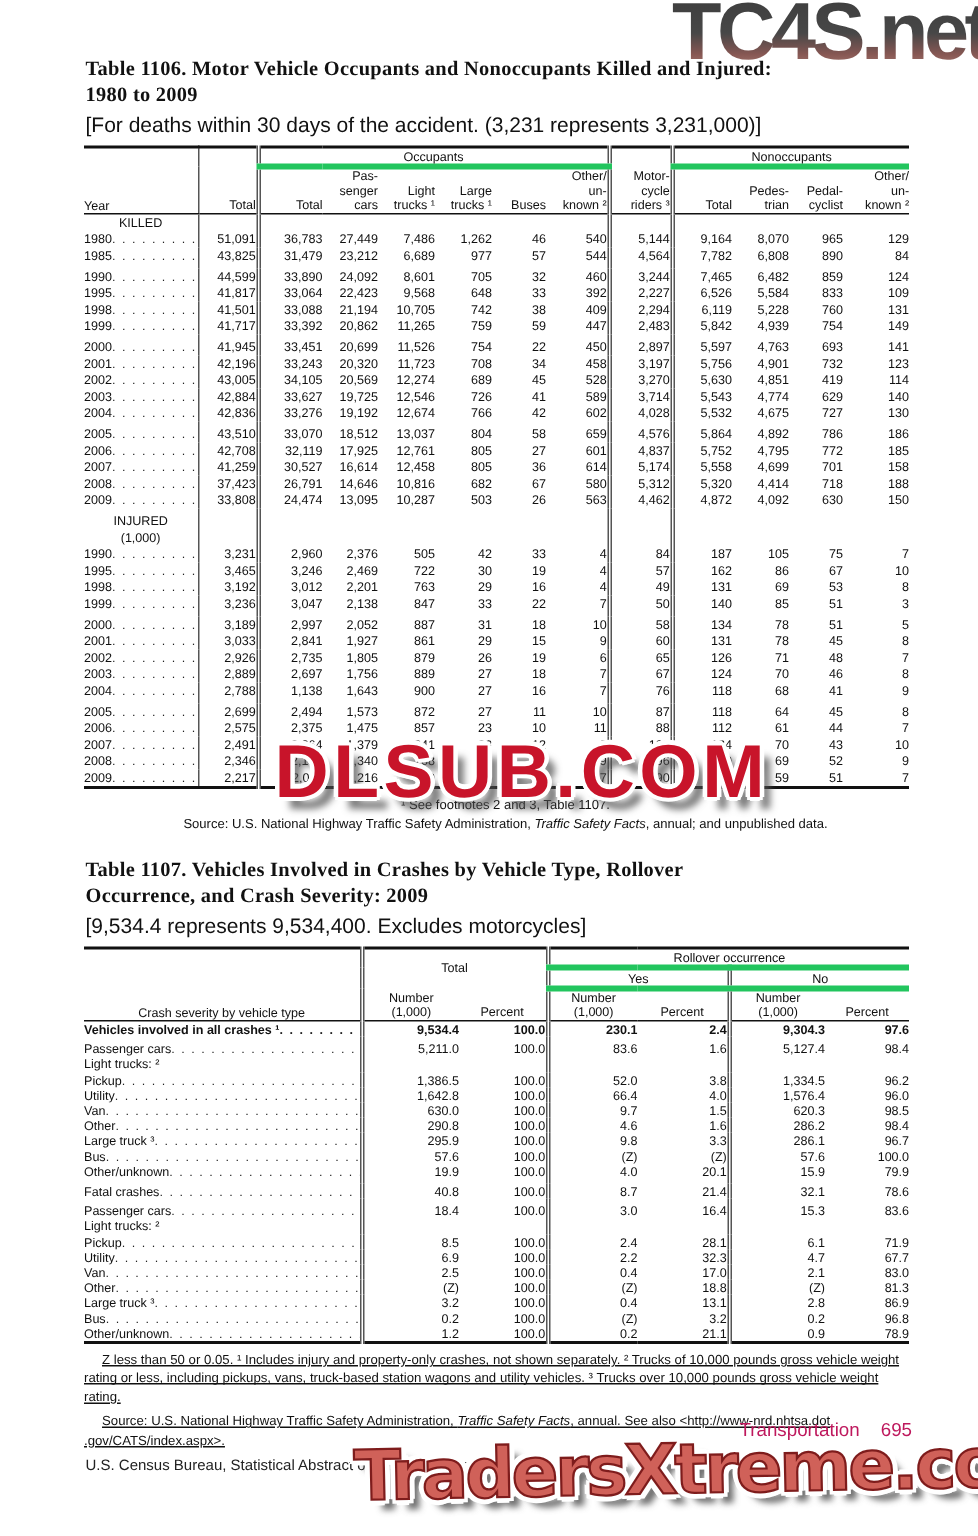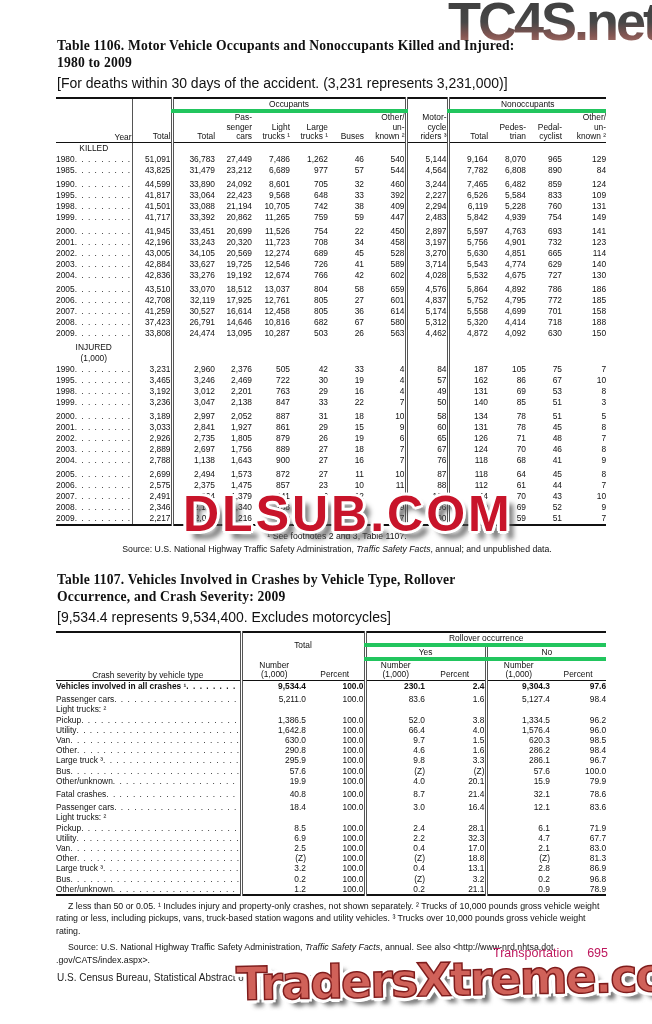--- a/index.html
+++ b/index.html
@@ -12,40 +12,40 @@
   
   table.t{border-collapse:collapse;table-layout:fixed;width:550px;
           border-top:2px solid #111;border-bottom:2px solid #111;font-size:8.4px;}
   table.t th,table.t td{padding:0;font-weight:normal;vertical-align:bottom;}
   .bl{border-left:1px solid #555;}
   .bdl{border-left:3px double #555;}
   .hbb{border-bottom:1.5px solid #111;}
   .hGroup{text-align:center;vertical-align:bottom;border-bottom:4px solid #22c55e;padding:1px 2px 1px;}
   .hCol{text-align:right;vertical-align:bottom;padding:0 5px 2px 0;line-height:9.6px;}
   .hCtr{text-align:center;vertical-align:bottom;padding:0 1px 2px;line-height:9.6px;}
-  .hYear{text-align:right;vertical-align:middle;}
+  .hYear{text-align:left;vertical-align:middle;}
   .hStub{text-align:center;vertical-align:middle;}
   .t6 tbody td{line-height:11px;}
   .t7 tbody td{line-height:10.2px;}
   td.num{text-align:right;padding-right:5px;white-space:nowrap;overflow:hidden;}
   td.stub{vertical-align:bottom;}
   .lead{display:flex;overflow:hidden;}
   .lead .lbl{white-space:nowrap;}
   .dots{flex:1;white-space:nowrap;overflow:hidden;letter-spacing:1px;color:#222;}
   .dots::after{content:". . . . . . . . . . . . . . . . . . . . . . . . . . . . . . . . . . . . . . . . . . . . . . . . . . . . . . . . . . . .";}
   .secLabel{text-align:center;line-height:11px;padding:2px 0 0;}
   tr.gapRow td{height:3px;line-height:3px;font-size:1px;}
   tr.boldRow td{font-weight:bold;}
   .ind1{padding-left:7px;text-align:right;}
   .ind2{padding-left:24px;}
   .pl2{padding-left:2px;}
   
   .fnblock{margin-top:4px;font-size:8.7px;line-height:13px;}
   .fn-ind{padding-left:12px;text-align:center;}
-  .fnpara{margin:4px 0 0;font-size:8.8px;line-height:12.4px;text-indent:12px;}
+  .fnpara{margin:4px 0 0;font-size:8.8px;line-height:12.4px;text-indent:12px;text-decoration:underline;}
   .fnpara.noind{text-indent:0;}
   .src-ind{display:block;text-indent:12px;}
   .t7block{margin-top:15px;}
   
   .folio{position:absolute;top:946px;right:44px;font-size:12.5px;color:#be185d;}
   .folio .num{margin-left:14px;}
   .census{position:absolute;top:972px;left:57px;font-size:10px;color:#222;}
   
   .wm-top{position:absolute;top:-6px;right:-6px;z-index:5;
           font-family:"Liberation Sans",sans-serif;font-weight:bold;font-size:54px;line-height:1;
@@ -332,21 +332,21 @@
               <td class="num bl">43,005</td>
               <td class="num bdl">34,105</td>
               <td class="num ">20,569</td>
               <td class="num ">12,274</td>
               <td class="num ">689</td>
               <td class="num ">45</td>
               <td class="num ">528</td>
               <td class="num bdl">3,270</td>
               <td class="num bdl">5,630</td>
               <td class="num ">4,851</td>
-              <td class="num ">665</td>
+              <td class="num ">419</td>
               <td class="num ">114</td>
             </tr>
             <tr>
               <td class="stub pl2">
                 <div class="lead">
                   <span class="lbl">2003</span>
                   <span class="dots"></span>
                 </div>
               </td>
               <td class="num bl">42,884</td>
@@ -1060,21 +1060,21 @@
                 <td class="stub pl2">
                   <div class="lead">
                     <span class="lbl">Passenger cars</span>
                     <span class="dots"></span>
                   </div>
                 </td>
                 <td class="num bdl">18.4</td>
                 <td class="num ">100.0</td>
                 <td class="num bdl">3.0</td>
                 <td class="num ">16.4</td>
-                <td class="num bdl">12.1</td>
+                <td class="num bdl">15.3</td>
                 <td class="num ">83.6</td>
               </tr>
               <tr>
                 <td class="stub pl2"><span class="lbl">Light trucks: ²</span></td>
                 <td class="bdl"></td>
                 <td></td>
                 <td class="bdl"></td>
                 <td></td>
                 <td class="bdl"></td>
                 <td></td>

